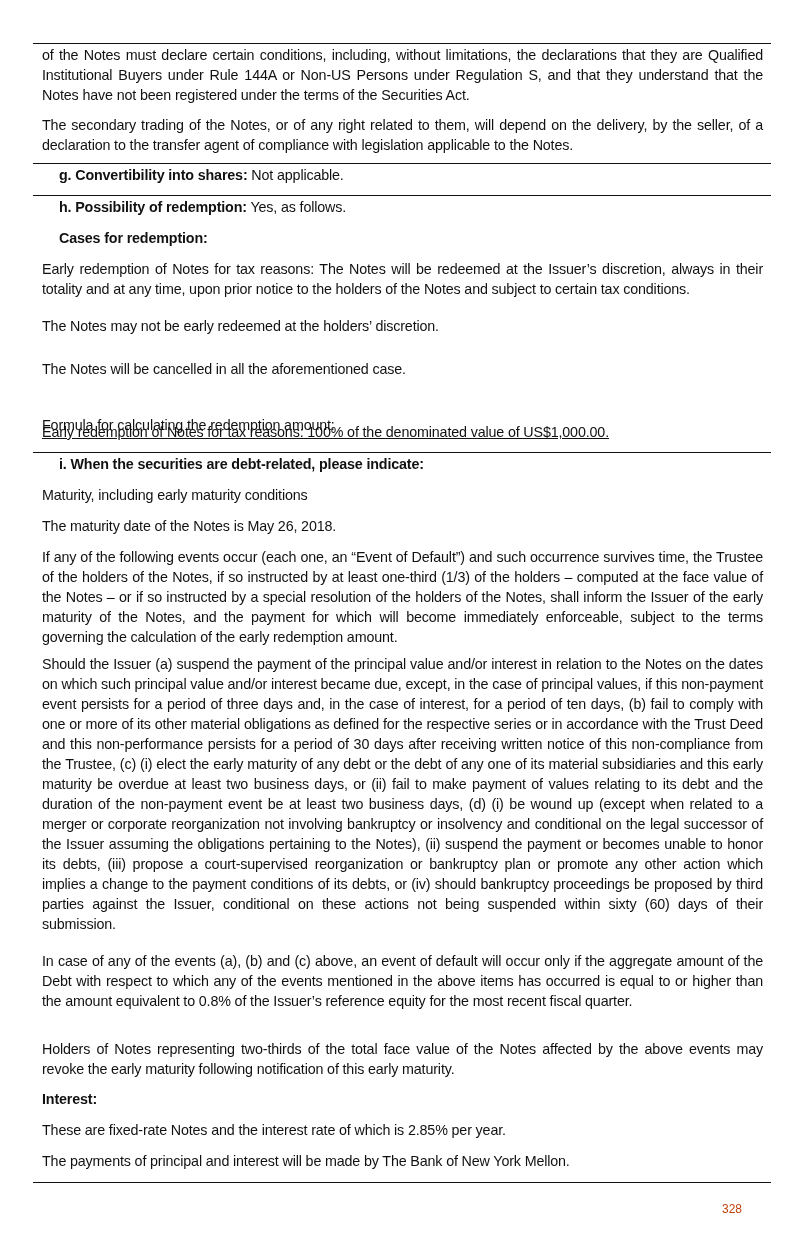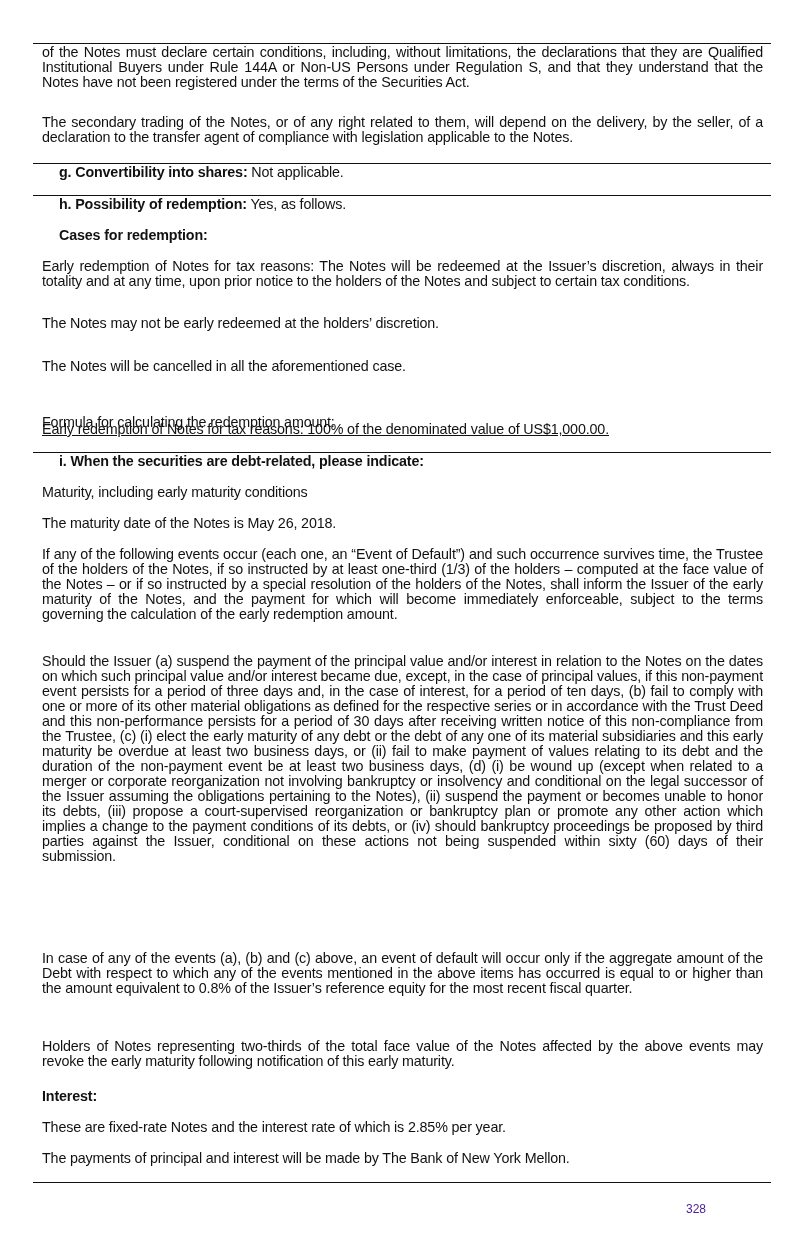--- a/index.html
+++ b/index.html
@@ -1,24 +1,24 @@
 <!DOCTYPE html>
 <html><head>
 <meta charset="utf-8">
 <style>
   html, body { margin: 0; padding: 0; background: #ffffff; }
   body { width: 805px; height: 1238px; position: relative; overflow: hidden;
          font-family: "Liberation Sans", "DejaVu Sans", sans-serif; color: #111111; }
   .page { position: absolute; left: 33px; top: 0; width: 738px; }
   .rule { position: absolute; left: 0; width: 738px; height: 0; border-top: 1.3px solid #111; }
-  .block { position: absolute; left: 9px; width: 721px; font-size: 14.3px; line-height: 15px;
+  .block { position: absolute; left: 9px; width: 721px; font-size: 14.3px; line-height: 20px;
            text-align: justify; letter-spacing: -0.15px; }
   .block.single { text-align: left; }
   .bold { font-weight: bold; margin-left: 17px; }
-  .pagenum { position: absolute; left: 686px; top: 1202px; font-size: 12px; color: #4c1d95; }
+  .pagenum { position: absolute; left: 722px; top: 1202px; font-size: 12px; color: #c2410c; }
 </style>
 </head>
 <body>
 
 <div class="page">
 
   <div class="rule" style="top:43px;"></div>
 
   <div class="block" style="top:45px;">of the Notes must declare certain conditions, including, without limitations, the declarations that they are Qualified Institutional Buyers under Rule 144A or Non-US Persons under Regulation S, and that they understand that the Notes have not been registered under the terms of the Securities Act.</div>
   <div class="block" style="top:115px;">The secondary trading of the Notes, or of any right related to them, will depend on the delivery, by the seller, of a declaration to the transfer agent of compliance with legislation applicable to the Notes.</div>

